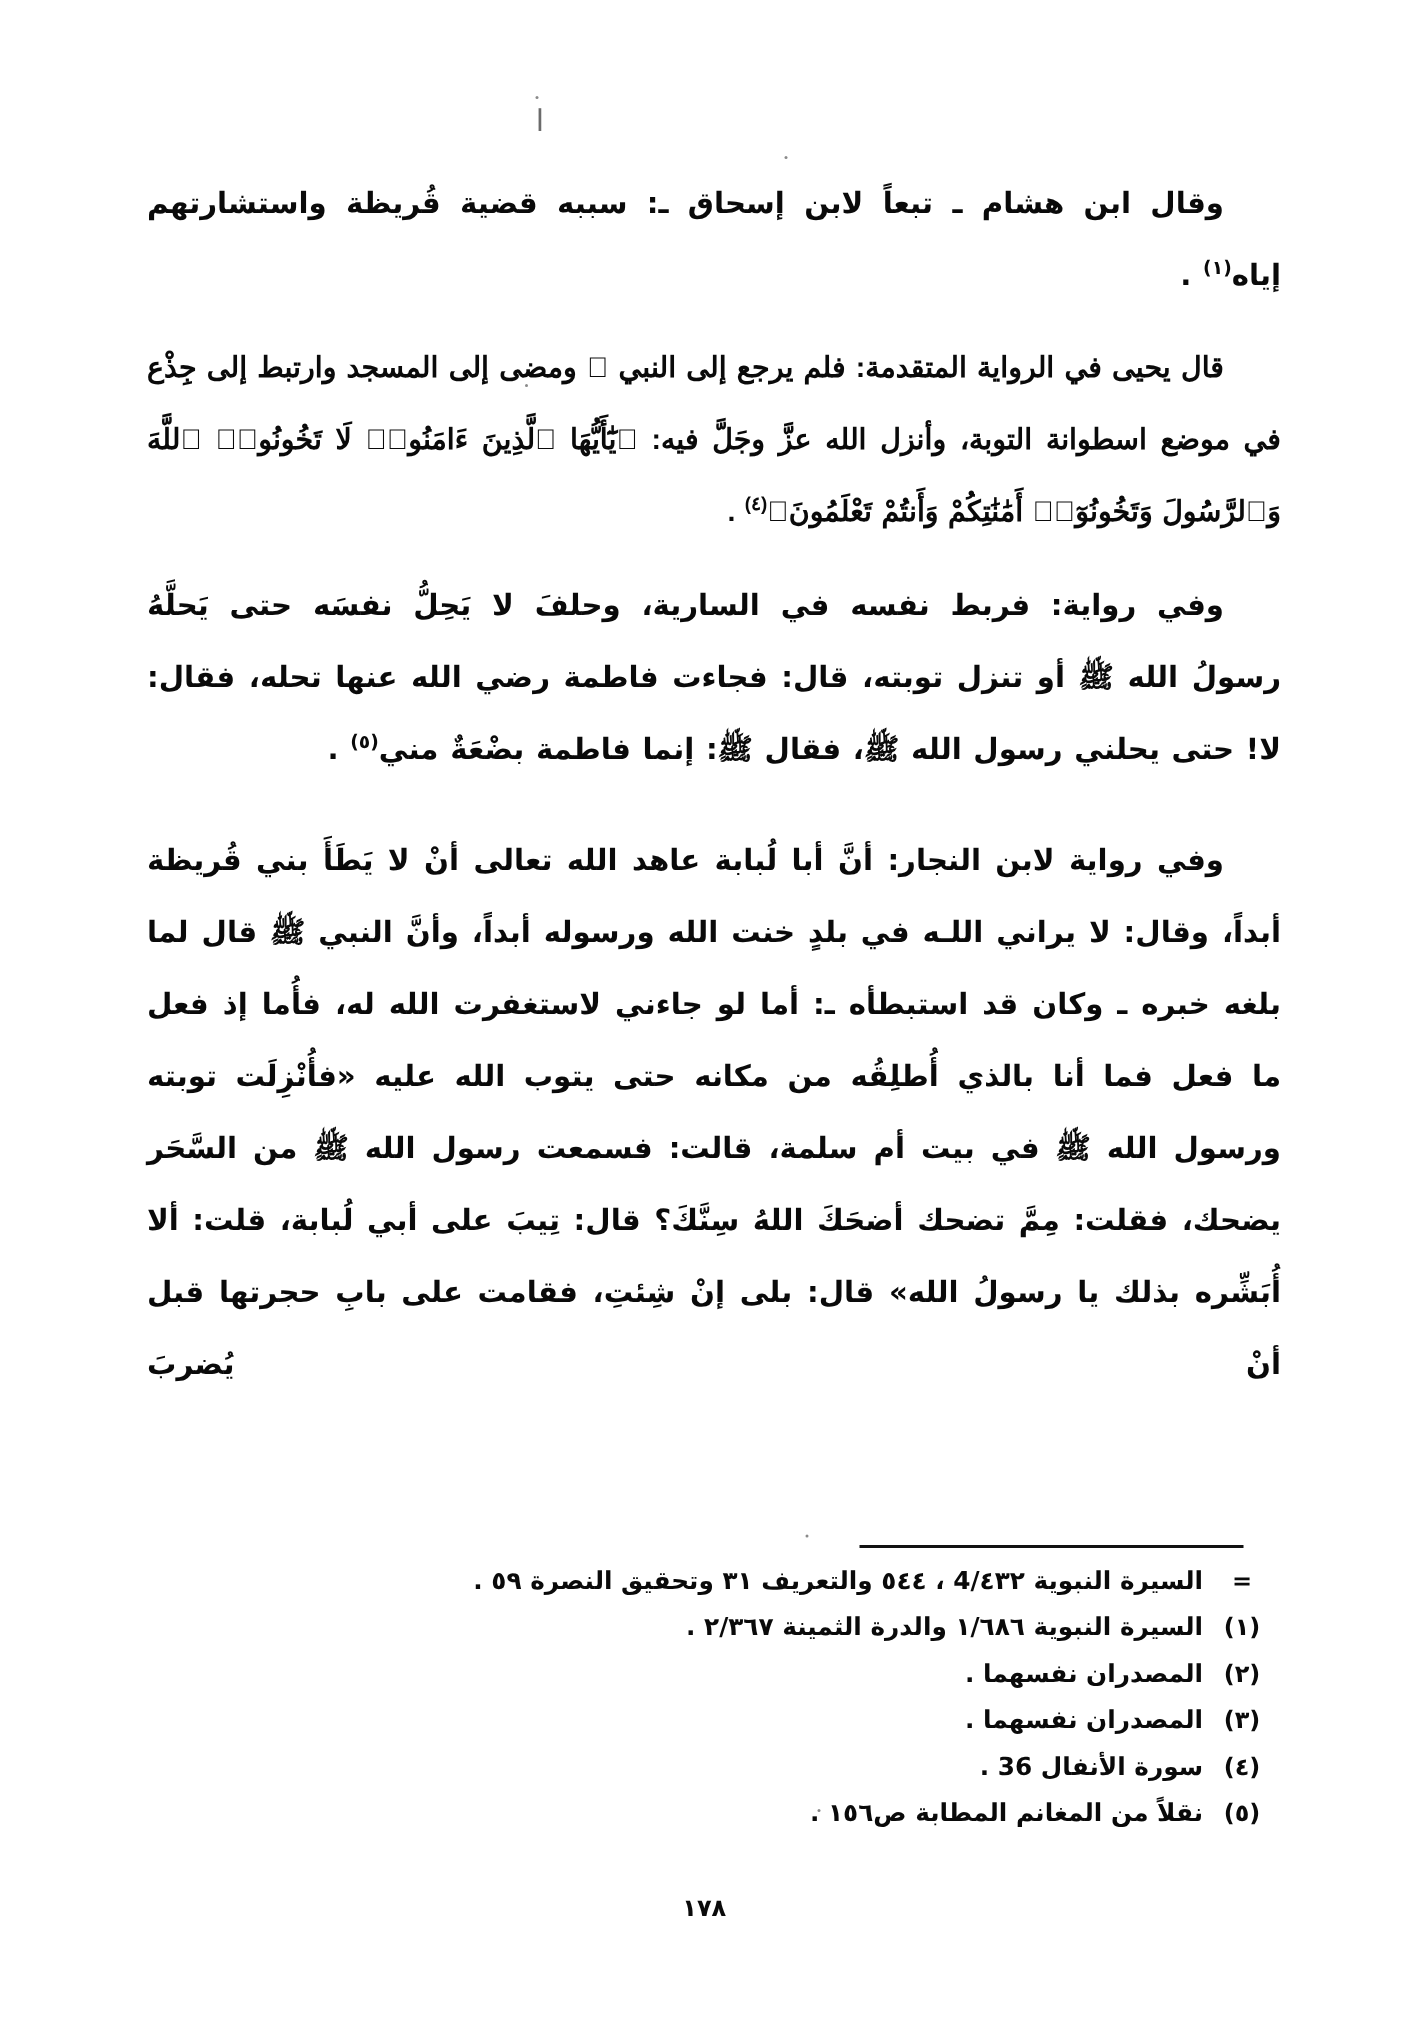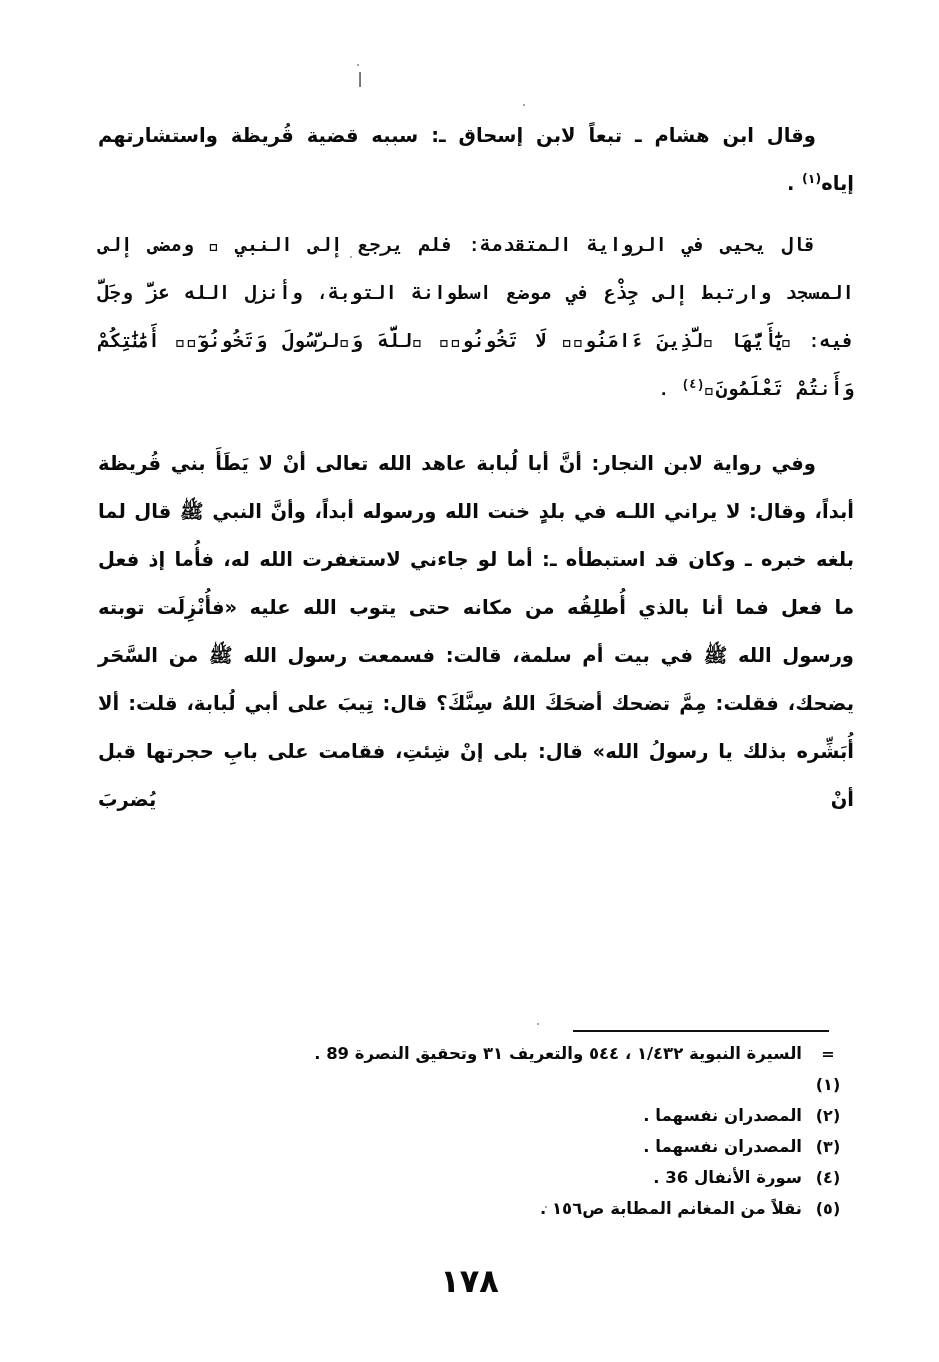--- a/index.html
+++ b/index.html
@@ -61,21 +61,21 @@
     word-spacing: 1px;
     letter-spacing: 0;
     font-weight: 600;
   }
   .para:last-child { margin-bottom: 0; }
   .para.gap-before { margin-top: 26px; }
   .para.last-line-right { text-align-last: right; }
 
   .ayah {
     font-size: 19px;
-    font-family: Liberation Mono, monospace;
+    font-family: Liberation Sans, sans-serif;
   }
   sup.fn {
     font-size: 12.5px;
     vertical-align: super;
     line-height: 0;
   }
 
   
   .fn-rule {
     position: absolute;
@@ -118,21 +118,21 @@
     white-space: nowrap;
   }
 
   
   .page-number {
     position: absolute;
     top: 1262px;
     left: 0;
     right: 0;
     text-align: center;
-    font-size: 32px;
+    font-size: 16px;
     font-weight: 700;
     letter-spacing: 1px;
   }
 </style>
 </head>
 <body>
 
 <div class="page">
 
   <div class="top-mark">ا</div>
@@ -145,37 +145,39 @@
 
   <div class="body-block">
 
     <p class="para last-line-right"><span>وقال ابن هشام ـ تبعاً لابن إسحاق ـ: سببه قضية قُريظة واستشارتهم إياه</span><sup class="fn">(١)</sup><span> .</span></p>
 
 
 
 
     <p class="para ayah last-line-right"><span>قال يحيى في الرواية المتقدمة: فلم يرجع إلى النبي ﷺ ومضى إلى المسجد وارتبط إلى جِذْع في موضع اسطوانة التوبة، وأنزل الله عزَّ وجَلَّ فيه: ﴿يَٰٓأَيُّهَا ٱلَّذِينَ ءَامَنُوا۟ لَا تَخُونُوا۟ ٱللَّهَ وَٱلرَّسُولَ وَتَخُونُوٓا۟ أَمَٰنَٰتِكُمْ وَأَنتُمْ تَعْلَمُونَ﴾</span><sup class="fn">(٤)</sup><span> .</span></p>
 
+    <p class="para last-line-right"><span>وفي رواية: فربط نفسه في السارية، وحلفَ لا يَحِلُّ نفسَه حتى يَحلَّهُ رسولُ الله ﷺ أو تنزل توبته، قال: فجاءت فاطمة رضي الله عنها تحله، فقال: لا! حتى يحلني رسول الله ﷺ، فقال ﷺ: إنما فاطمة بضْعَةٌ مني</span><sup class="fn">(٥)</sup><span> .</span></p>
 
     <p class="para gap-before"><span>وفي رواية لابن النجار: أنَّ أبا لُبابة عاهد الله تعالى أنْ لا يَطَأَ بني قُريظة أبداً، وقال: لا يراني اللـه في بلدٍ خنت الله ورسوله أبداً، وأنَّ النبي ﷺ قال لما بلغه خبره ـ وكان قد استبطأه ـ: أما لو جاءني لاستغفرت الله له، فأُما إذ فعل ما فعل فما أنا بالذي أُطلِقُه من مكانه حتى يتوب الله عليه «فأُنْزِلَت توبته ورسول الله ﷺ في بيت أم سلمة، قالت: فسمعت رسول الله ﷺ من السَّحَر يضحك، فقلت: مِمَّ تضحك أضحَكَ اللهُ سِنَّكَ؟ قال: تِيبَ على أبي لُبابة، قلت: ألا أُبَشِّره بذلك يا رسولُ الله» قال: بلى إنْ شِئتِ، فقامت على بابِ حجرتها قبل أنْ يُضربَ</span></p>
 
   </div>
 
   <div class="fn-rule"></div>
 
   <div class="footnotes">
     <div class="fn-list">
 
       <div class="fn-line">
         <span class="fn-marker">=</span>
-        <span class="fn-text">السيرة النبوية ١/٤٣٢ ، ٥٤٤ والتعريف ٣١ وتحقيق النصرة 89 .</span>
+        <span class="fn-text">السيرة النبوية 4/٤٣٢ ، ٥٤٤ والتعريف ٣١ وتحقيق النصرة ٥٩ .</span>
       </div>
 
       <div class="fn-line">
         <span class="fn-marker">(١)</span>
+        <span class="fn-text">السيرة النبوية ١/٦٨٦ والدرة الثمينة ٢/٣٦٧ .</span>
       </div>
 
       <div class="fn-line">
         <span class="fn-marker">(٢)</span>
         <span class="fn-text">المصدران نفسهما .</span>
       </div>
 
       <div class="fn-line">
         <span class="fn-marker">(٣)</span>
         <span class="fn-text">المصدران نفسهما .</span>

